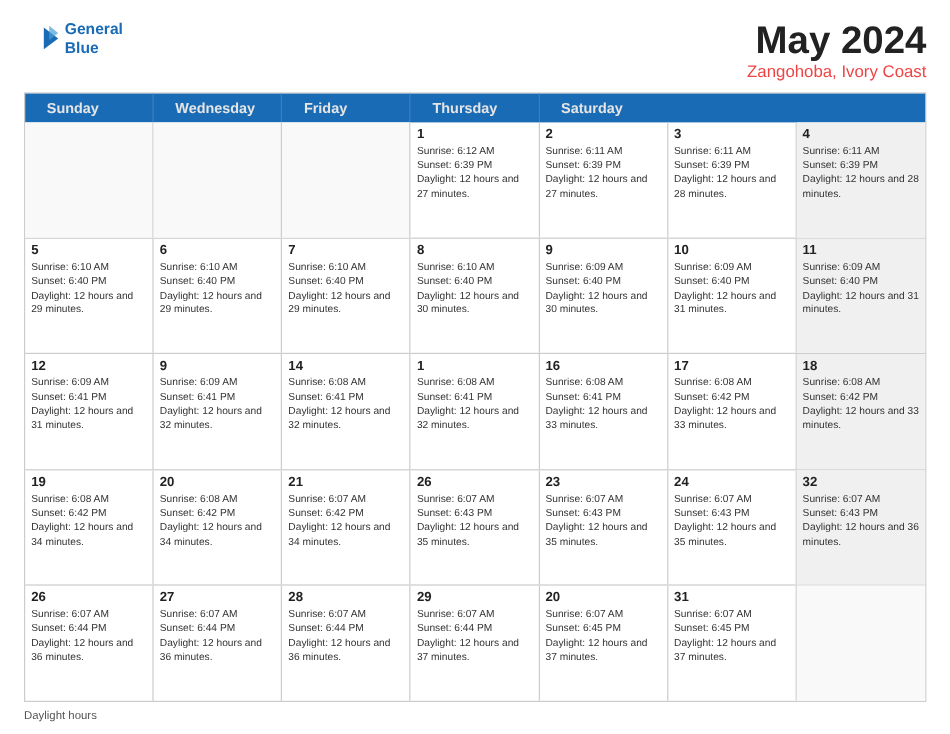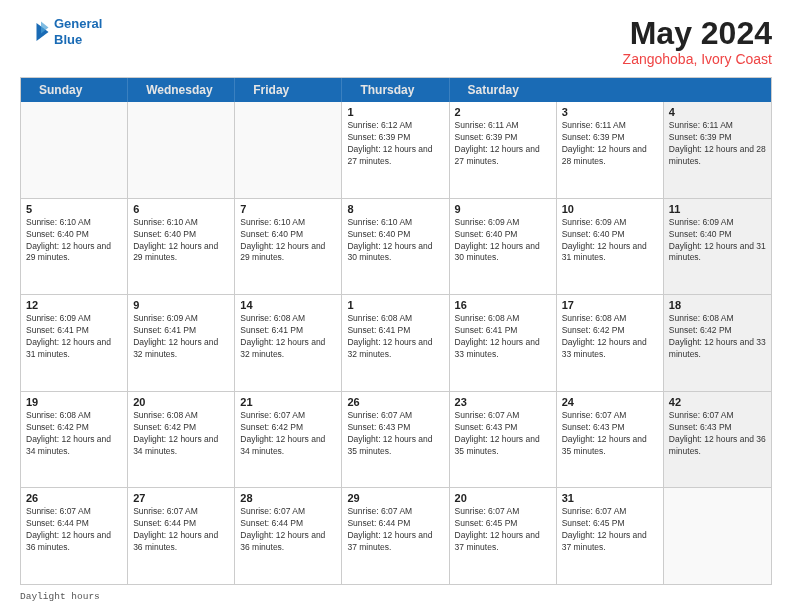--- a/index.html
+++ b/index.html
@@ -105,21 +105,20 @@
       color: #333;
       line-height: 1.4;
     }
     .footer {
       margin-top: 6px;
       font-size: 10px;
       color: #555;
       display: flex;
       align-items: center;
       gap: 6px;
-      font-family: Liberation Mono, monospace;
     }
     .footer-note {
       font-size: 9.5px;
       color: #555;
     }
   </style>
 </head>
 <body>
 
 <div class="page">
@@ -249,21 +248,21 @@
           </div>
           <div class="cal-cell">
             <div class="day-num">23</div>
             <div class="day-info">Sunrise: 6:07 AM<br>Sunset: 6:43 PM<br>Daylight: 12 hours and 35 minutes.</div>
           </div>
           <div class="cal-cell">
             <div class="day-num">24</div>
             <div class="day-info">Sunrise: 6:07 AM<br>Sunset: 6:43 PM<br>Daylight: 12 hours and 35 minutes.</div>
           </div>
           <div class="cal-cell shaded">
-            <div class="day-num">42</div>
+            <div class="day-num">32</div>
             <div class="day-info">Sunrise: 6:07 AM<br>Sunset: 6:43 PM<br>Daylight: 12 hours and 36 minutes.</div>
           </div>
         </div>
         <div class="cal-week">
           <div class="cal-cell">
             <div class="day-num">26</div>
             <div class="day-info">Sunrise: 6:07 AM<br>Sunset: 6:44 PM<br>Daylight: 12 hours and 36 minutes.</div>
           </div>
           <div class="cal-cell">
             <div class="day-num">27</div>

